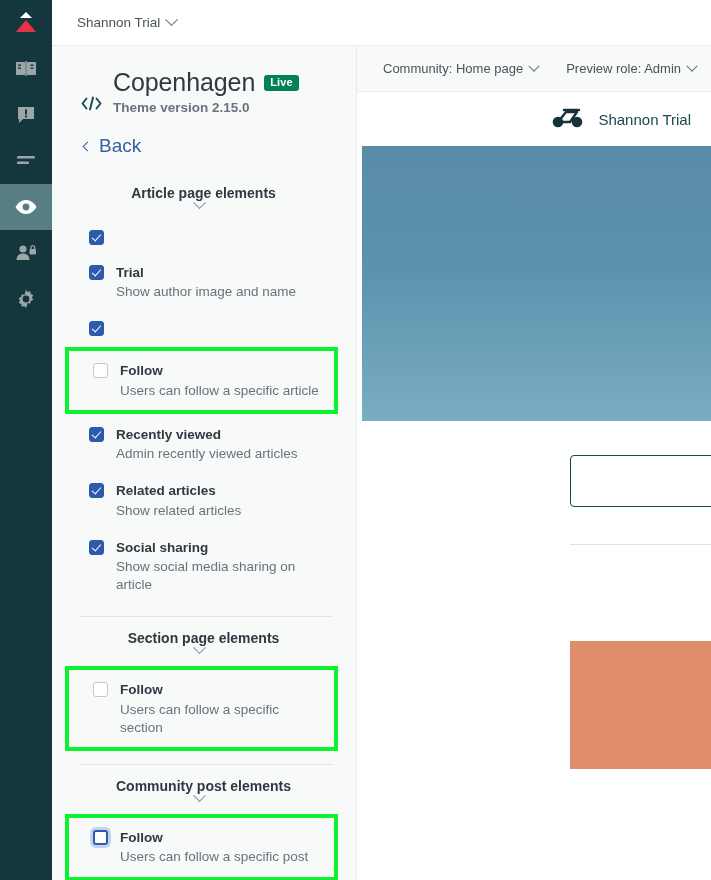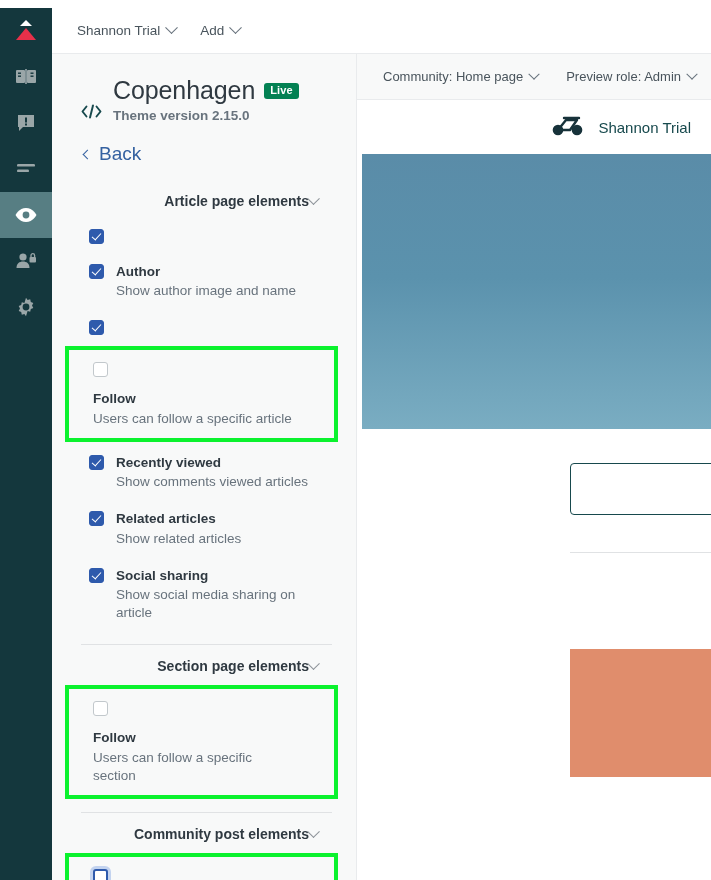--- a/index.html
+++ b/index.html
@@ -2,21 +2,21 @@
 <html><head>
 <meta charset="utf-8">
 <style>
   * { box-sizing: border-box; margin: 0; padding: 0; }
   html, body {
     width: 711px; height: 880px;
     font-family: "Liberation Sans", sans-serif;
     background: #ffffff;
     overflow: hidden;
   }
-  .app { position: relative; width: 711px; height: 680px; display: flex; margin-top: 8px; }
+  .app { position: relative; width: 711px; height: 680px; display: flex; }
 
   
   .rail {
     width: 52px; height: 880px;
     background: #14373D;
     display: flex; flex-direction: column; align-items: center;
     flex: 0 0 52px;
   }
   .rail-logo {
     width: 52px; height: 46px;
@@ -86,22 +86,22 @@
   .back-chevron {
     width: 7px; height: 7px;
     border-left: 1.4px solid #3461a0;
     border-bottom: 1.4px solid #3461a0;
     transform: rotate(45deg);
   }
 
   .sections { margin-top: 19px; }
 
   .section-head {
-    display: flex; align-items: center; justify-content: flex-end;
-    padding: 9px 6px 9px 0; cursor: pointer;
+    display: flex; align-items: center; justify-content: flex-start;
+    padding: 9px 6px 9px 0; cursor: pointer; flex-direction: column;
   }
   .section-title { font-size: 14px; font-weight: 700; color: #2f3941; }
   .chev-down {
     width: 9px; height: 9px;
     border-right: 1.3px solid #8d9399;
     border-bottom: 1.3px solid #8d9399;
     transform: rotate(45deg) translate(-2px,-2px);
     margin-right: 8px;
   }
 
@@ -128,21 +128,21 @@
   .opt-text { min-width: 0; }
   .opt-label { font-size: 13.5px; font-weight: 700; color: #2f3941; line-height: 1.35; }
   .opt-desc { font-size: 13.5px; color: #68737d; line-height: 1.35; margin-top: 1px; max-width: 200px; }
 
   .hl {
     border: 4px solid #0BF22E;
     margin: 2px -6px 2px -16px;
     padding-left: 16px; padding-right: 6px;
     background: transparent;
   }
-  .hl .opt { padding-top: 10px; padding-bottom: 10px; flex-direction: column; }
+  .hl .opt { padding-top: 10px; padding-bottom: 10px; }
 
   .divider { height: 1px; background: #e0e2e4; margin: 13px 0 4px; }
 
   
   .preview { flex: 1 1 auto; background: #ffffff; min-width: 0; overflow: hidden; }
   .preview-toolbar {
     height: 46px; background: #f8f9f9;
     border-bottom: 1px solid #e9ebed;
     display: flex; align-items: center; padding-left: 26px; gap: 28px;
   }
@@ -258,24 +258,20 @@
         </svg>
       </span>
     </div>
   </div>
 
   <div class="mid">
 
     <div class="topbar">
       <div class="topbar-item">
         <span>Shannon Trial</span>
-        <span class="caret"></span>
-      </div>
-      <div class="topbar-item">
-        <span>Add</span>
         <span class="caret"></span>
       </div>
     </div>
 
     <div class="below">
 
       <div class="panel">
         <div class="panel-inner">
 
           <div class="theme-head">
@@ -303,34 +299,34 @@
           <div class="sections" id="sections">
               <div class="section-head">
                 <span class="section-title">Article page elements</span>
                 <span class="chev-down"></span>
               </div>
               <div class="opt">
                 <span class="cbox on"></span>
               </div>
               <div class="opt">
                 <span class="cbox on"></span>
-                <span class="opt-text"><span class="opt-label">Author</span><div class="opt-desc">Show author image and name</div></span>
+                <span class="opt-text"><span class="opt-label">Trial</span><div class="opt-desc">Show author image and name</div></span>
               </div>
               <div class="opt">
                 <span class="cbox on"></span>
               </div>
               <div class="hl">
                 <div class="opt">
                   <span class="cbox off"></span>
                   <span class="opt-text"><span class="opt-label">Follow</span><div class="opt-desc">Users can follow a specific article</div></span>
                 </div>
               </div>
               <div class="opt">
                 <span class="cbox on"></span>
-                <span class="opt-text"><span class="opt-label">Recently viewed</span><div class="opt-desc">Show comments viewed articles</div></span>
+                <span class="opt-text"><span class="opt-label">Recently viewed</span><div class="opt-desc">Admin recently viewed articles</div></span>
               </div>
               <div class="opt">
                 <span class="cbox on"></span>
                 <span class="opt-text"><span class="opt-label">Related articles</span><div class="opt-desc">Show related articles</div></span>
               </div>
               <div class="opt">
                 <span class="cbox on"></span>
                 <span class="opt-text"><span class="opt-label">Social sharing</span><div class="opt-desc">Show social media sharing on article</div></span>
               </div>
               <div class="divider"></div>

